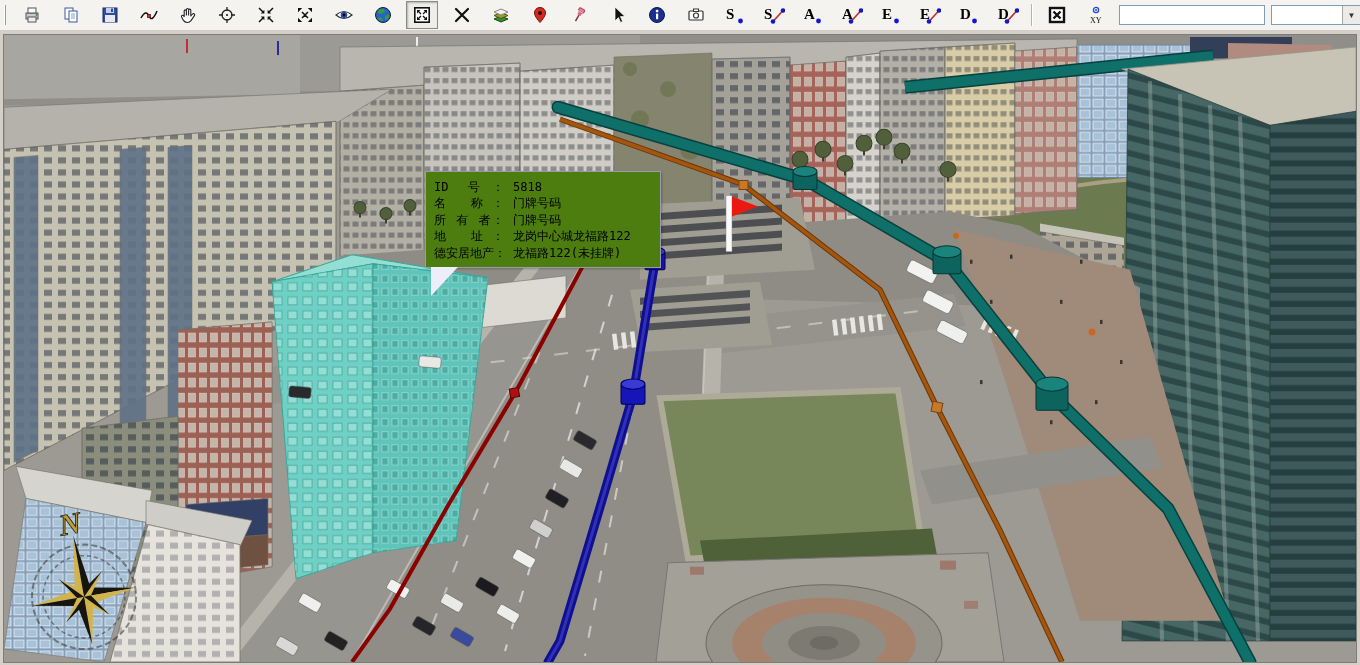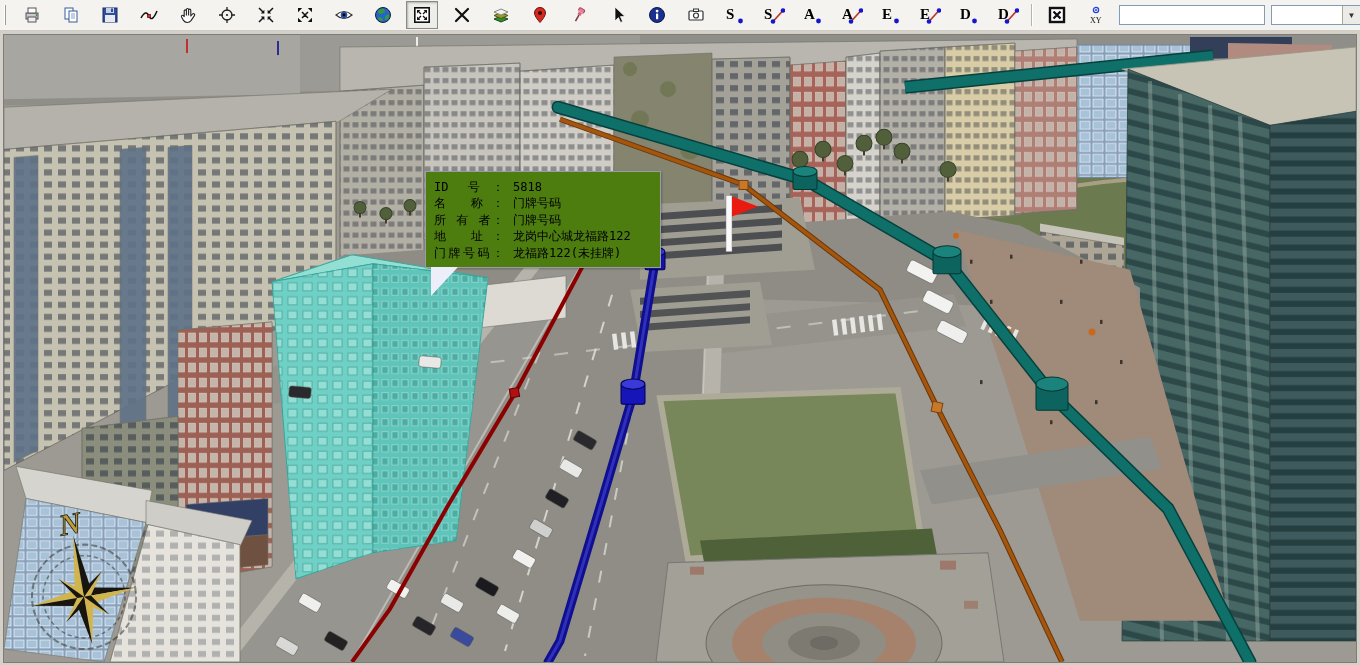--- a/index.html
+++ b/index.html
@@ -642,15 +642,15 @@
     </g>
     <text x="-12" y="-64" font-size="30" font-style="italic" font-weight="bold" font-family="Liberation Serif, serif" fill="#BE9E38" stroke="#1A1A10" stroke-width="0.8">N</text>
   </g>
 </svg>
 
   <div class="popup">
     <div class="row"><span class="lbl">ID 号：</span><span class="val">5818</span></div>
     <div class="row"><span class="lbl">名 称：</span><span class="val">门牌号码</span></div>
     <div class="row"><span class="lbl">所 有 者：</span><span class="val">门牌号码</span></div>
     <div class="row"><span class="lbl">地 址：</span><span class="val">龙岗中心城龙福路122</span></div>
-    <div class="row"><span class="lbl">门牌号码：</span><span class="val">龙福路122(未挂牌)</span></div>
+    <div class="row"><span class="lbl">德安居地产：</span><span class="val">龙福路122(未挂牌)</span></div>
   </div>
 </div>
 
 </body></html>

